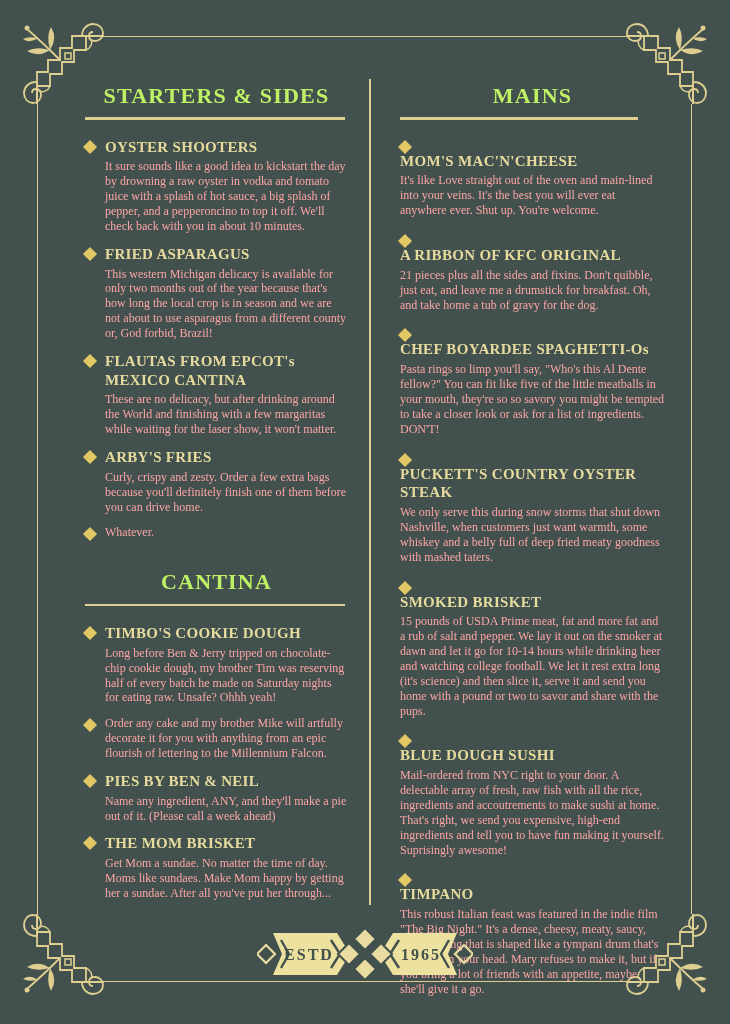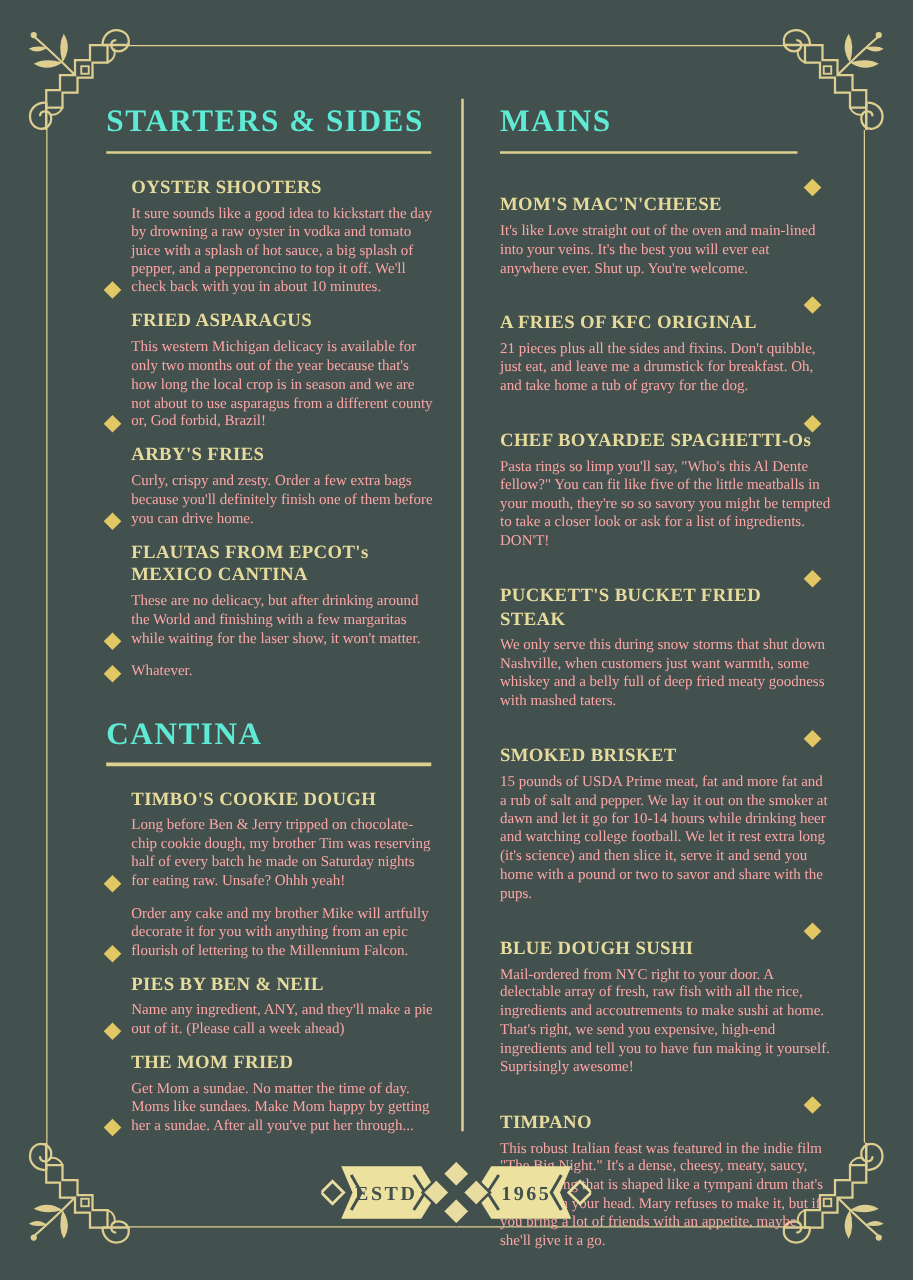--- a/index.html
+++ b/index.html
@@ -30,28 +30,28 @@
   }
 
   
   .col{position:absolute;top:84px;}
   .col-left{left:85px;width:263px;}
   .col-right{left:400px;width:265px;}
 
   .menu-section{margin-bottom:30px;}
   .section-title{
     margin:0;
-    font-size:25px;font-weight:bold;color:#5eead4;
-    letter-spacing:1.2px;line-height:1.1;
+    font-size:22px;font-weight:bold;color:#bef264;
+    letter-spacing:1.2px;line-height:1.1;text-align:center;
   }
   .rule{height:2.5px;background:#DECF91;margin-top:9px;margin-bottom:18px;}
   .col-left .rule{width:260px;}
   .col-right .rule{width:238px;}
 
-  .item{display:flex;align-items:flex-end;margin-bottom:11px;}
+  .item{display:flex;align-items:flex-start;margin-bottom:11px;}
   .col-right .item{margin-bottom:14px;flex-direction:column;}
   .diamond{
     flex:0 0 auto;width:10px;height:10px;margin:4px 10px 0 0;
     background:#E2C765;transform:rotate(45deg);
   }
   .item-body{flex:1 1 auto;}
   .item-title{
     margin:0 0 3px 0;
     font-size:15px;font-weight:bold;color:#E6DB9D;
     letter-spacing:0.3px;line-height:1.25;
@@ -130,30 +130,30 @@
               <span class="diamond"></span>
               <div class="item-body">
                 <h3 class="item-title">FRIED ASPARAGUS</h3>
                 <p class="item-desc">This western Michigan delicacy is available for only two months out of the year because that's how long the local crop is in season and we are not about to use asparagus from a different county or, God forbid, Brazil!</p>
               </div>
             </div>
 
             <div class="item">
               <span class="diamond"></span>
               <div class="item-body">
+                <h3 class="item-title">FLAUTAS FROM EPCOT's MEXICO CANTINA</h3>
+                <p class="item-desc">These are no delicacy, but after drinking around the World and finishing with a few margaritas while waiting for the laser show, it won't matter.</p>
+              </div>
+            </div>
+
+            <div class="item">
+              <span class="diamond"></span>
+              <div class="item-body">
                 <h3 class="item-title">ARBY'S FRIES</h3>
                 <p class="item-desc">Curly, crispy and zesty. Order a few extra bags because you'll definitely finish one of them before you can drive home.</p>
-              </div>
-            </div>
-
-            <div class="item">
-              <span class="diamond"></span>
-              <div class="item-body">
-                <h3 class="item-title">FLAUTAS FROM EPCOT's MEXICO CANTINA</h3>
-                <p class="item-desc">These are no delicacy, but after drinking around the World and finishing with a few margaritas while waiting for the laser show, it won't matter.</p>
               </div>
             </div>
 
             <div class="item">
               <span class="diamond"></span>
               <div class="item-body">
                 <p class="item-desc">Whatever.</p>
               </div>
             </div>
           </div>
@@ -183,21 +183,21 @@
               <span class="diamond"></span>
               <div class="item-body">
                 <h3 class="item-title">PIES BY BEN &amp; NEIL</h3>
                 <p class="item-desc">Name any ingredient, ANY, and they'll make a pie out of it. (Please call a week ahead)</p>
               </div>
             </div>
 
             <div class="item">
               <span class="diamond"></span>
               <div class="item-body">
-                <h3 class="item-title">THE MOM FRIED</h3>
+                <h3 class="item-title">THE MOM BRISKET</h3>
                 <p class="item-desc">Get Mom a sundae. No matter the time of day. Moms like sundaes. Make Mom happy by getting her a sundae. After all you've put her through...</p>
               </div>
             </div>
           </div>
       </section>
     </div>
 
   <div class="col col-right">
 
       <section class="menu-section">
@@ -209,37 +209,37 @@
               <span class="diamond"></span>
               <div class="item-body">
                 <h3 class="item-title">MOM'S MAC'N'CHEESE</h3>
                 <p class="item-desc">It's like Love straight out of the oven and main-lined into your veins. It's the best you will ever eat anywhere ever. Shut up. You're welcome.</p>
               </div>
             </div>
 
             <div class="item">
               <span class="diamond"></span>
               <div class="item-body">
-                <h3 class="item-title">A FRIES OF KFC ORIGINAL</h3>
+                <h3 class="item-title">A RIBBON OF KFC ORIGINAL</h3>
                 <p class="item-desc">21 pieces plus all the sides and fixins. Don't quibble, just eat, and leave me a drumstick for breakfast. Oh, and take home a tub of gravy for the dog.</p>
               </div>
             </div>
 
             <div class="item">
               <span class="diamond"></span>
               <div class="item-body">
                 <h3 class="item-title">CHEF BOYARDEE SPAGHETTI-Os</h3>
                 <p class="item-desc">Pasta rings so limp you'll say, "Who's this Al Dente fellow?" You can fit like five of the little meatballs in your mouth, they're so so savory you might be tempted to take a closer look or ask for a list of ingredients. DON'T!</p>
               </div>
             </div>
 
             <div class="item">
               <span class="diamond"></span>
               <div class="item-body">
-                <h3 class="item-title">PUCKETT'S BUCKET FRIED STEAK</h3>
+                <h3 class="item-title">PUCKETT'S COUNTRY OYSTER STEAK</h3>
                 <p class="item-desc">We only serve this during snow storms that shut down Nashville, when customers just want warmth, some whiskey and a belly full of deep fried meaty goodness with mashed taters.</p>
               </div>
             </div>
 
             <div class="item">
               <span class="diamond"></span>
               <div class="item-body">
                 <h3 class="item-title">SMOKED BRISKET</h3>
                 <p class="item-desc">15 pounds of USDA Prime meat, fat and more fat and a rub of salt and pepper. We lay it out on the smoker at dawn and let it go for 10-14 hours while drinking heer and watching college football. We let it rest extra long (it's science) and then slice it, serve it and send you home with a pound or two to savor and share with the pups.</p>
               </div>

